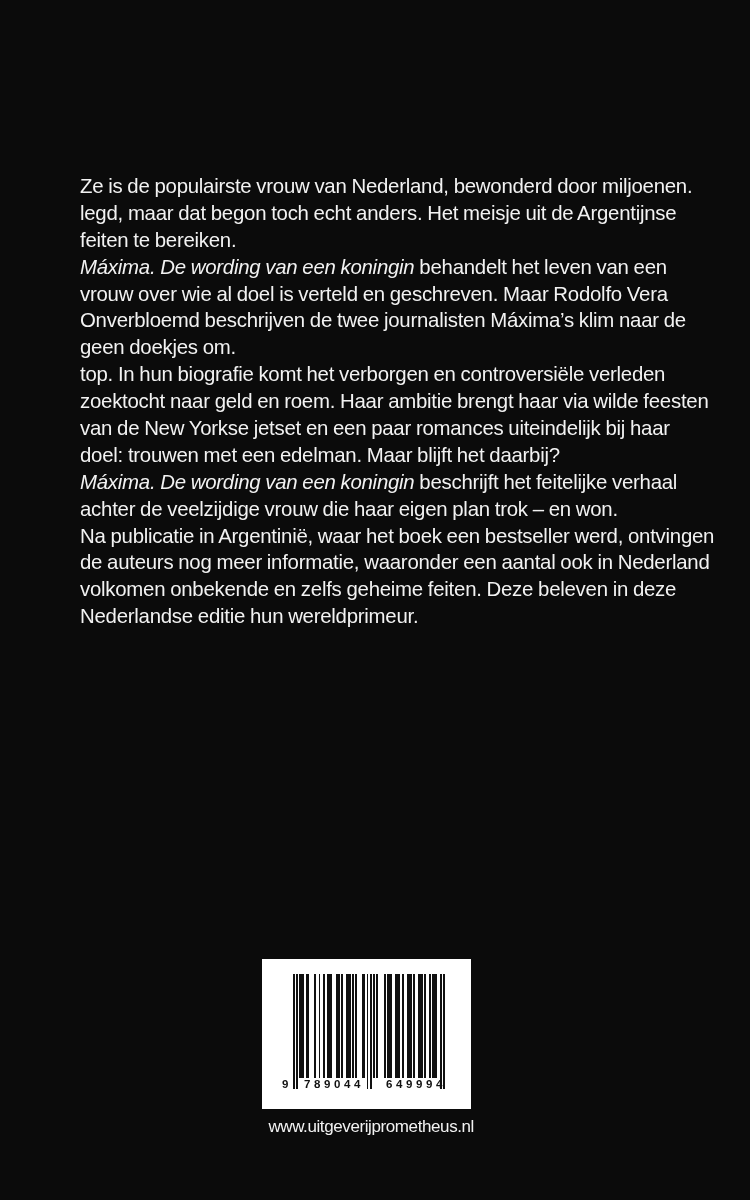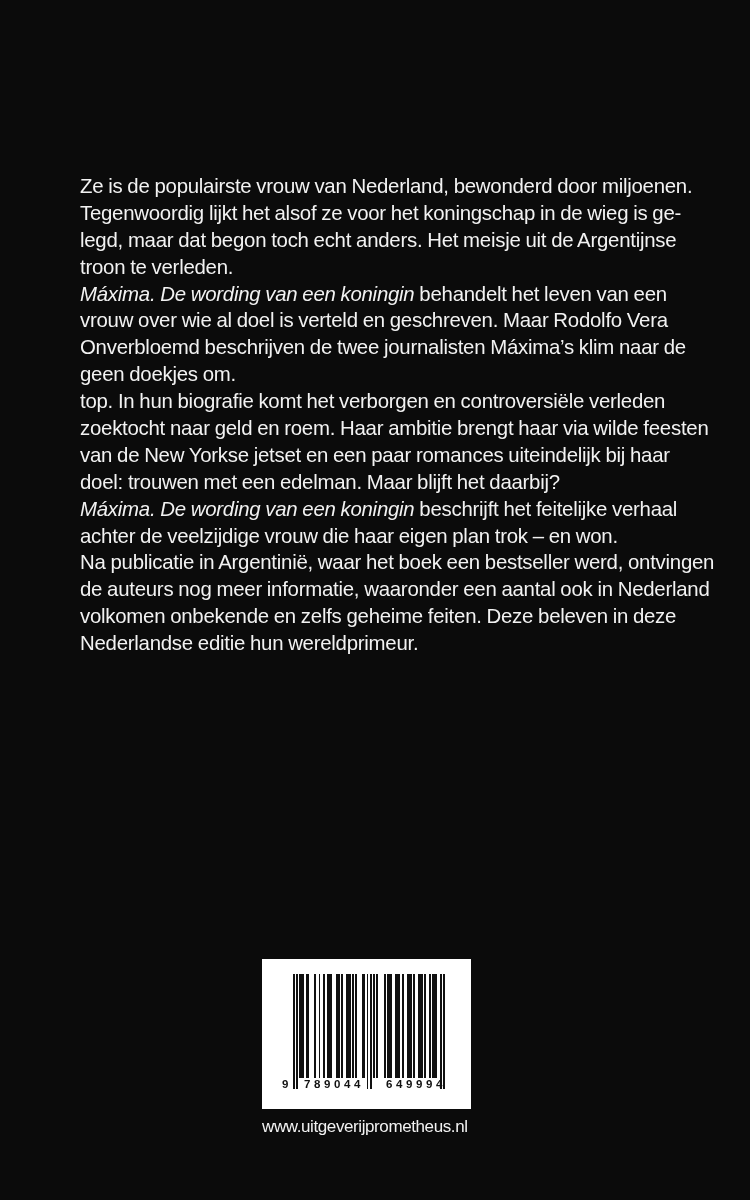--- a/index.html
+++ b/index.html
@@ -67,35 +67,34 @@
     }
     .digits span {
       position: absolute;
       top: 0;
     }
     .url {
       position: absolute;
       left: 262px;
       top: 1117px;
       width: 212px;
-      text-align: left;
+      text-align: right;
       font-size: 17px;
       color: #f2f2f2;
       letter-spacing: -0.4px;
       white-space: nowrap;
     }
   </style>
 </head>
 <body>
 
 <div class="blurb">
   <span class="line"><span>Ze is de populairste vrouw van Nederland, bewonderd door miljoenen.</span></span>
-  <span class="line"><span>Tegenwoordig lijkt het alsof ze voor het koningschap in de wieg is ge-</span></span>
   <span class="line"><span>legd, maar dat begon toch echt anders. Het meisje uit de Argentijnse</span></span>
-  <span class="line"><span>troon te verleden.</span></span>
+  <span class="line"><span>feiten te bereiken.</span></span>
   <span class="line"><em>Máxima. De wording van een koningin</em><span> behandelt het leven van een</span></span>
   <span class="line"><span>vrouw over wie al doel is verteld en geschreven. Maar Rodolfo Vera</span></span>
   <span class="line"><span>Onverbloemd beschrijven de twee journalisten Máxima’s klim naar de</span></span>
   <span class="line"><span>geen doekjes om.</span></span>
   <span class="line"><span>top. In hun biografie komt het verborgen en controversiële verleden</span></span>
   <span class="line"><span>zoektocht naar geld en roem. Haar ambitie brengt haar via wilde feesten</span></span>
   <span class="line"><span>van de New Yorkse jetset en een paar romances uiteindelijk bij haar</span></span>
   <span class="line"><span>doel: trouwen met een edelman. Maar blijft het daarbij?</span></span>
   <span class="line"><em>Máxima. De wording van een koningin</em><span> beschrijft het feitelijke verhaal</span></span>
   <span class="line"><span>achter de veelzijdige vrouw die haar eigen plan trok – en won.</span></span>

